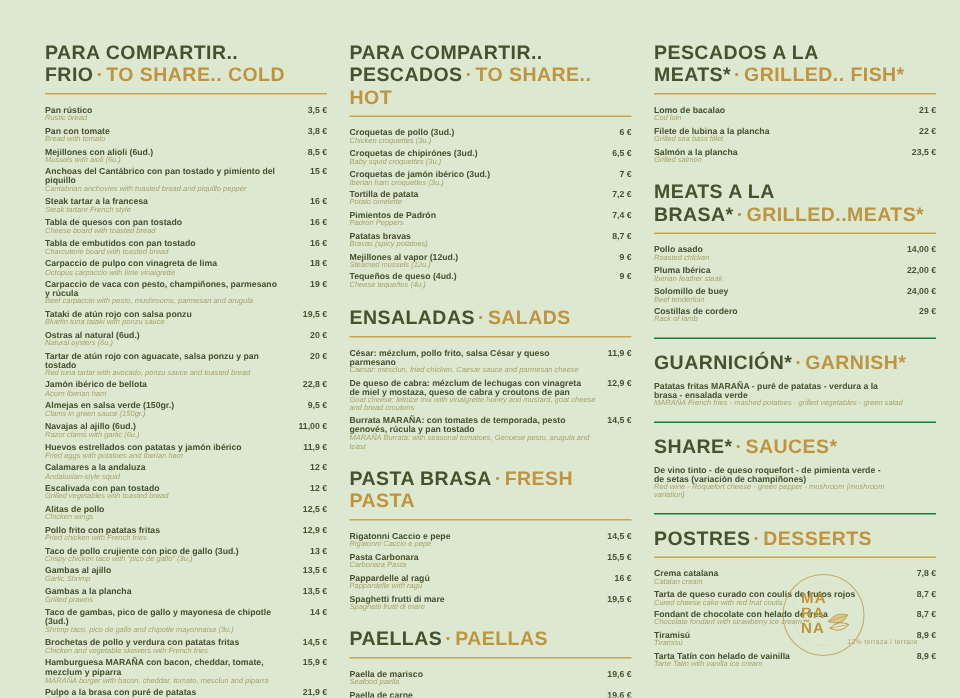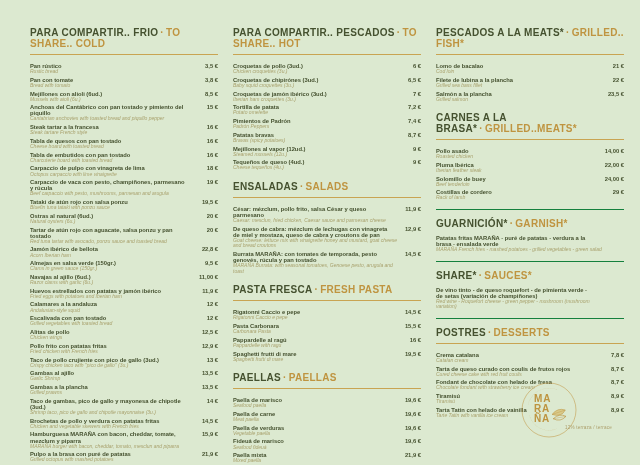--- a/index.html
+++ b/index.html
@@ -5,21 +5,21 @@
   html,body{margin:0;padding:0}
   body{
     width:640px;height:465px;position:relative;overflow:hidden;
     background:#dce9d0;color:#45512f;
     font-family:"Liberation Sans", sans-serif;
   }
   .columns{display:flex;gap:15px;padding:27px 16px 0 30px;box-sizing:border-box}
   .col{flex:0 0 188px;width:188px}
   .sec{margin-top:10px}
   .sec:first-child{margin-top:0}
-  .hdr{font-size:10px;font-weight:bold;letter-spacing:.3px;color:#45512f}
+  .hdr{font-size:13px;font-weight:bold;letter-spacing:.3px;color:#45512f}
   .hdr.underlined{border-bottom:1px solid #c9a452;padding-bottom:5px;margin-bottom:8px}
   .hdr:not(.underlined){margin-bottom:6px}
   .rule-above{border-top:1px solid #15803d;padding-top:8px;margin-top:8px}
   .hdr-dot{color:#bf9440;padding:0 2px}
   .hdr-en{color:#bf9440}
   .item{margin-bottom:2.2px}
   .row{display:flex;justify-content:space-between;align-items:flex-start}
   .nm{font-size:5.8px;font-weight:bold;line-height:1.05;max-width:156px}
   .pr{font-size:5.8px;font-weight:600;line-height:1.05;white-space:nowrap;padding-left:4px}
   .ds{font-size:5px;font-style:italic;color:#a9a26e;line-height:1.1;max-width:168px}
@@ -302,21 +302,21 @@
         </div>
         <div class="item">
           <div class="row">
             <span class="nm">Burrata MARAÑA: con tomates de temporada, pesto genovés, rúcula y pan tostado</span>
             <span class="pr">14,5 €</span>
           </div>
           <div class="ds">MARAÑA Burrata: with seasonal tomatoes, Genoese pesto, arugula and toast</div>
         </div>
       </section>
       <section class="sec">
-        <div class="hdr underlined"><span class="hdr-es">PASTA FRESCA</span><span class="hdr-dot">·</span><span class="hdr-en">FRESH PASTA</span></div>
+        <div class="hdr underlined"><span class="hdr-es">PASTA BRASA</span><span class="hdr-dot">·</span><span class="hdr-en">FRESH PASTA</span></div>
         <div class="item">
           <div class="row">
             <span class="nm">Rigatonni Caccio e pepe</span>
             <span class="pr">14,5 €</span>
           </div>
           <div class="ds">Rigatonni Caccio e pepe</div>
         </div>
         <div class="item">
           <div class="row">
             <span class="nm">Pasta Carbonara</span>
@@ -404,21 +404,21 @@
         </div>
         <div class="item">
           <div class="row">
             <span class="nm">Salmón a la plancha</span>
             <span class="pr">23,5 €</span>
           </div>
           <div class="ds">Grilled salmon</div>
         </div>
       </section>
       <section class="sec">
-        <div class="hdr underlined"><span class="hdr-es">CARNES A LA BRASA*</span><span class="hdr-dot">·</span><span class="hdr-en">GRILLED..MEATS*</span></div>
+        <div class="hdr underlined"><span class="hdr-es">MEATS A LA BRASA*</span><span class="hdr-dot">·</span><span class="hdr-en">GRILLED..MEATS*</span></div>
         <div class="item">
           <div class="row">
             <span class="nm">Pollo asado</span>
             <span class="pr">14,00 €</span>
           </div>
           <div class="ds">Roasted chicken</div>
         </div>
         <div class="item">
           <div class="row">
             <span class="nm">Pluma Ibérica</span>

